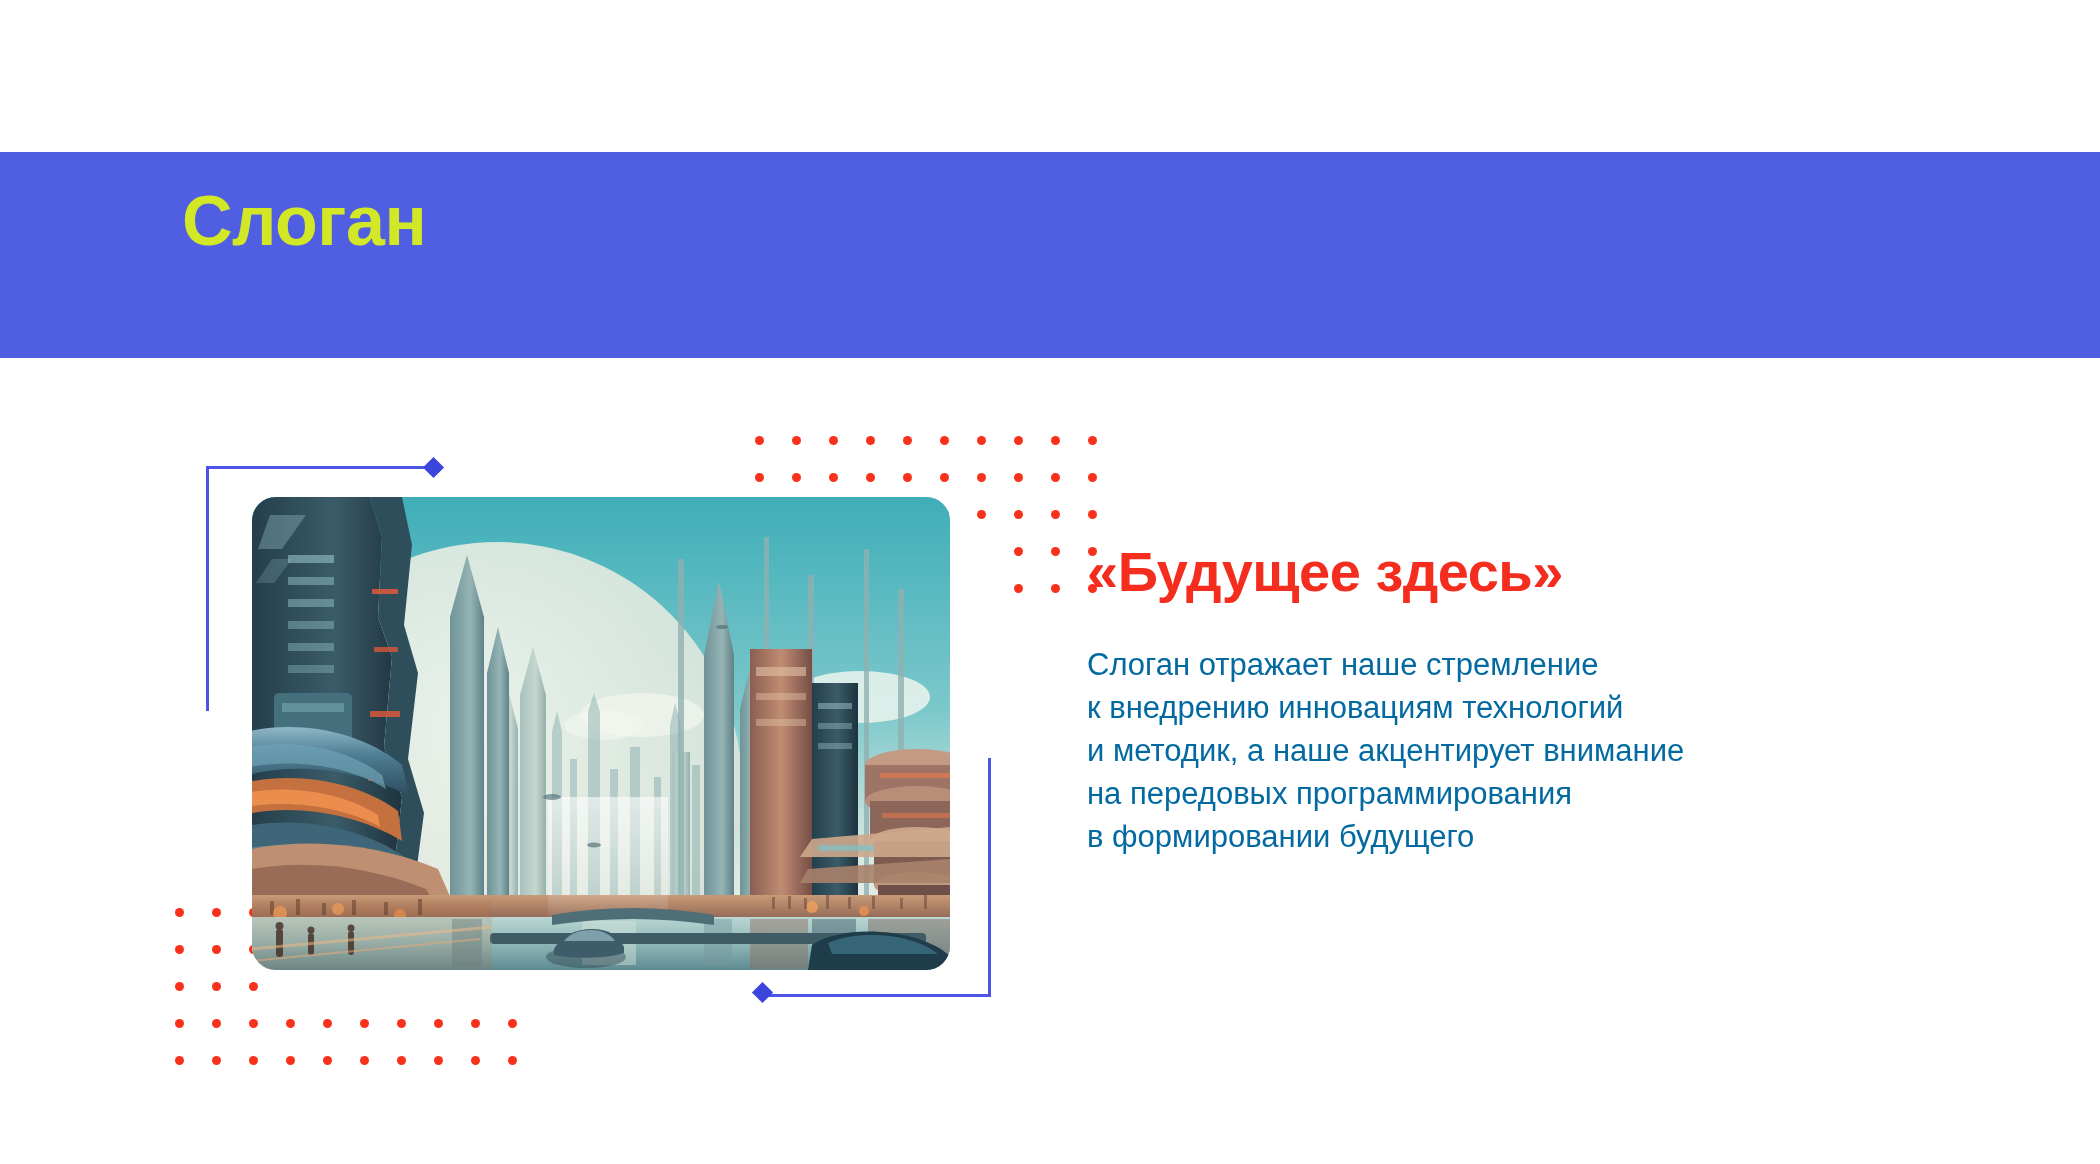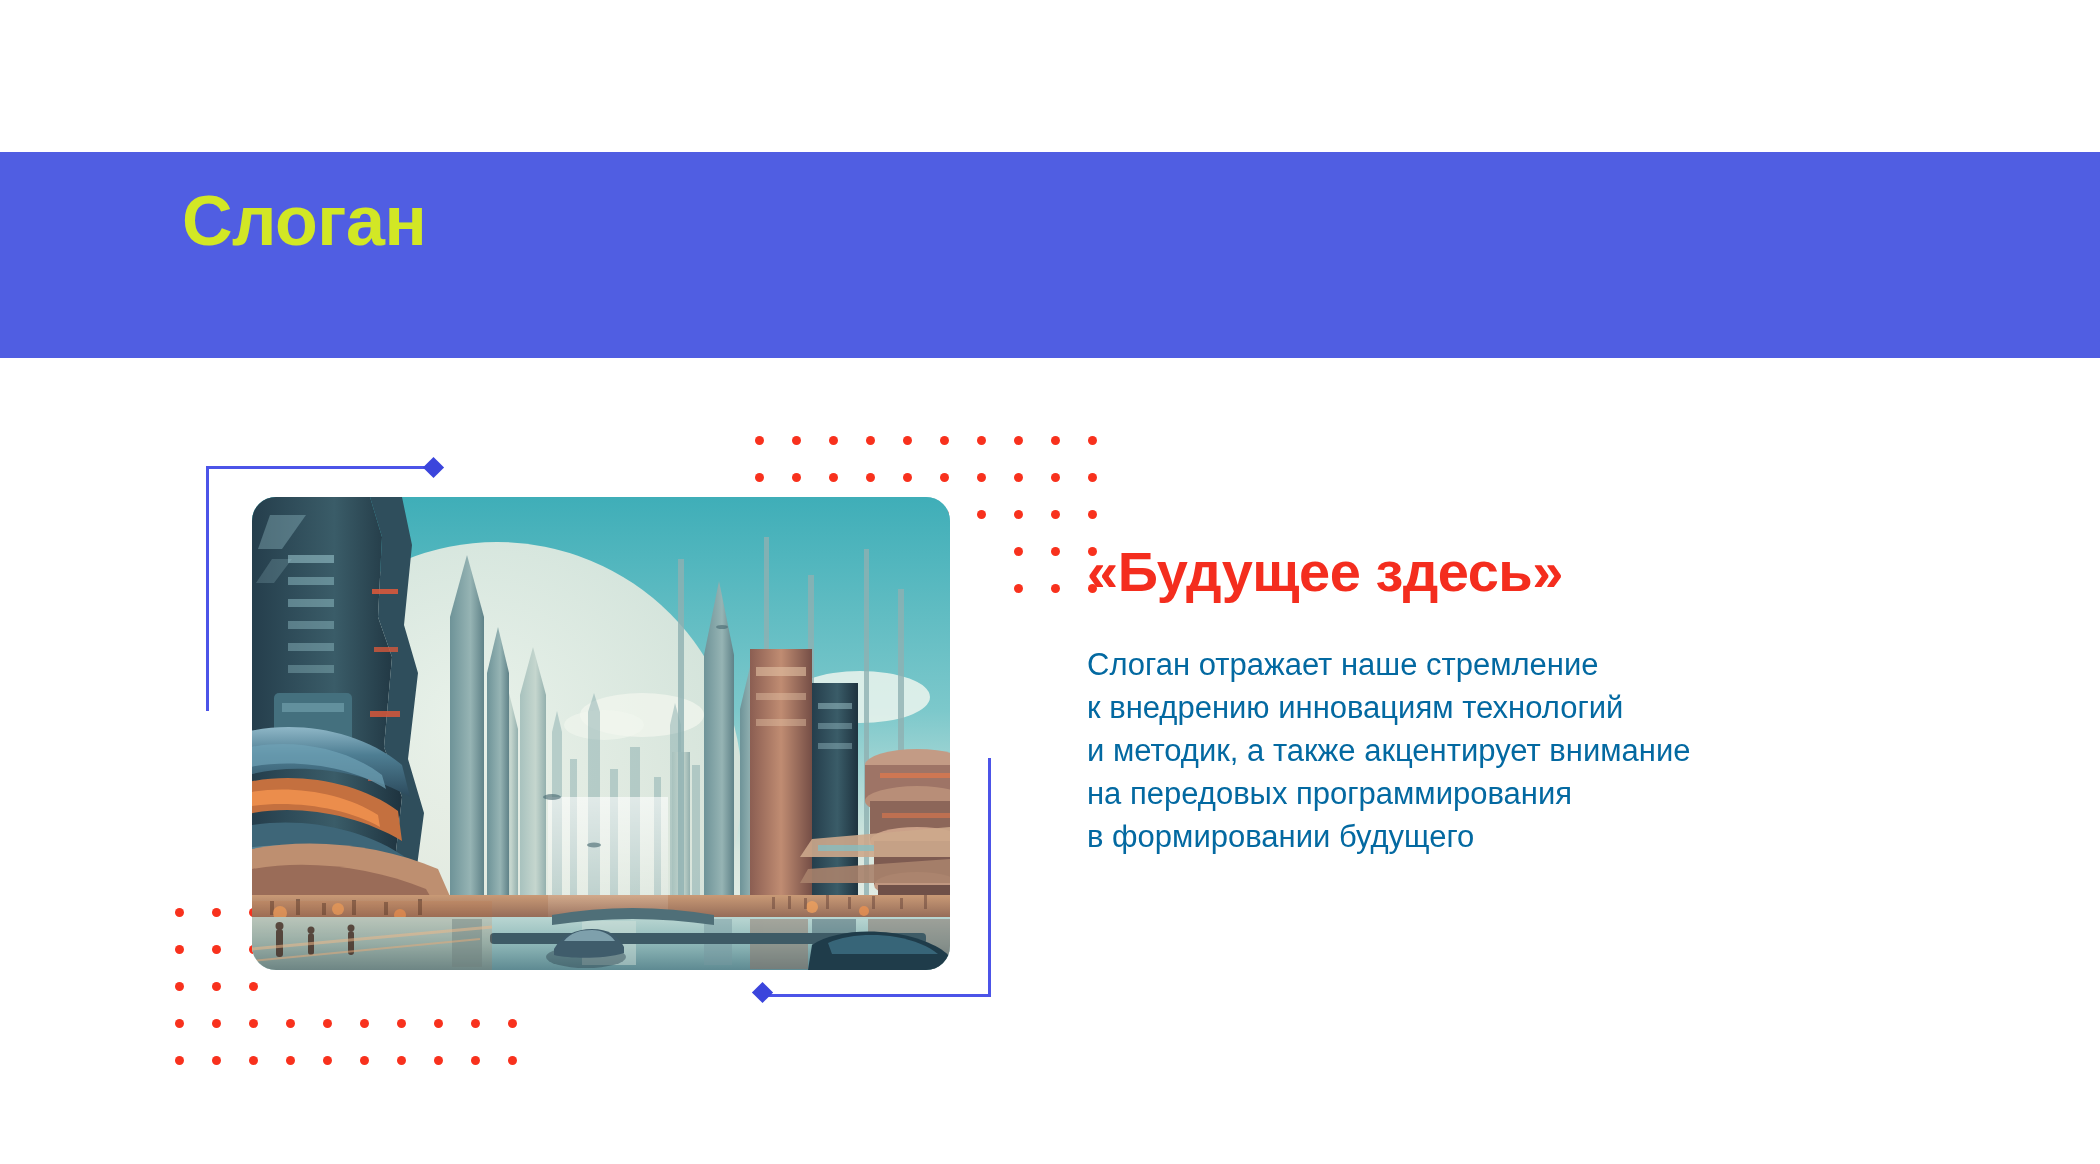--- a/index.html
+++ b/index.html
@@ -544,18 +544,18 @@
       </g>
 
       <rect x="0" y="404" width="240" height="69" fill="#C2703C" opacity="0.16"></rect>
     </svg>
   </div>
 
   <div class="headline">«Будущее здесь»</div>
   <div class="body-copy" id="body-copy">
       <div class="line">Слоган отражает наше стремление</div>
       <div class="line">к внедрению инновациям технологий</div>
-      <div class="line">и методик, а также акцентирует внимание</div>
+      <div class="line">и методик, а наше акцентирует внимание</div>
       <div class="line">на передовых программирования</div>
       <div class="line">в формировании будущего</div>
     </div>
 
 </div>
 
 </body></html>

